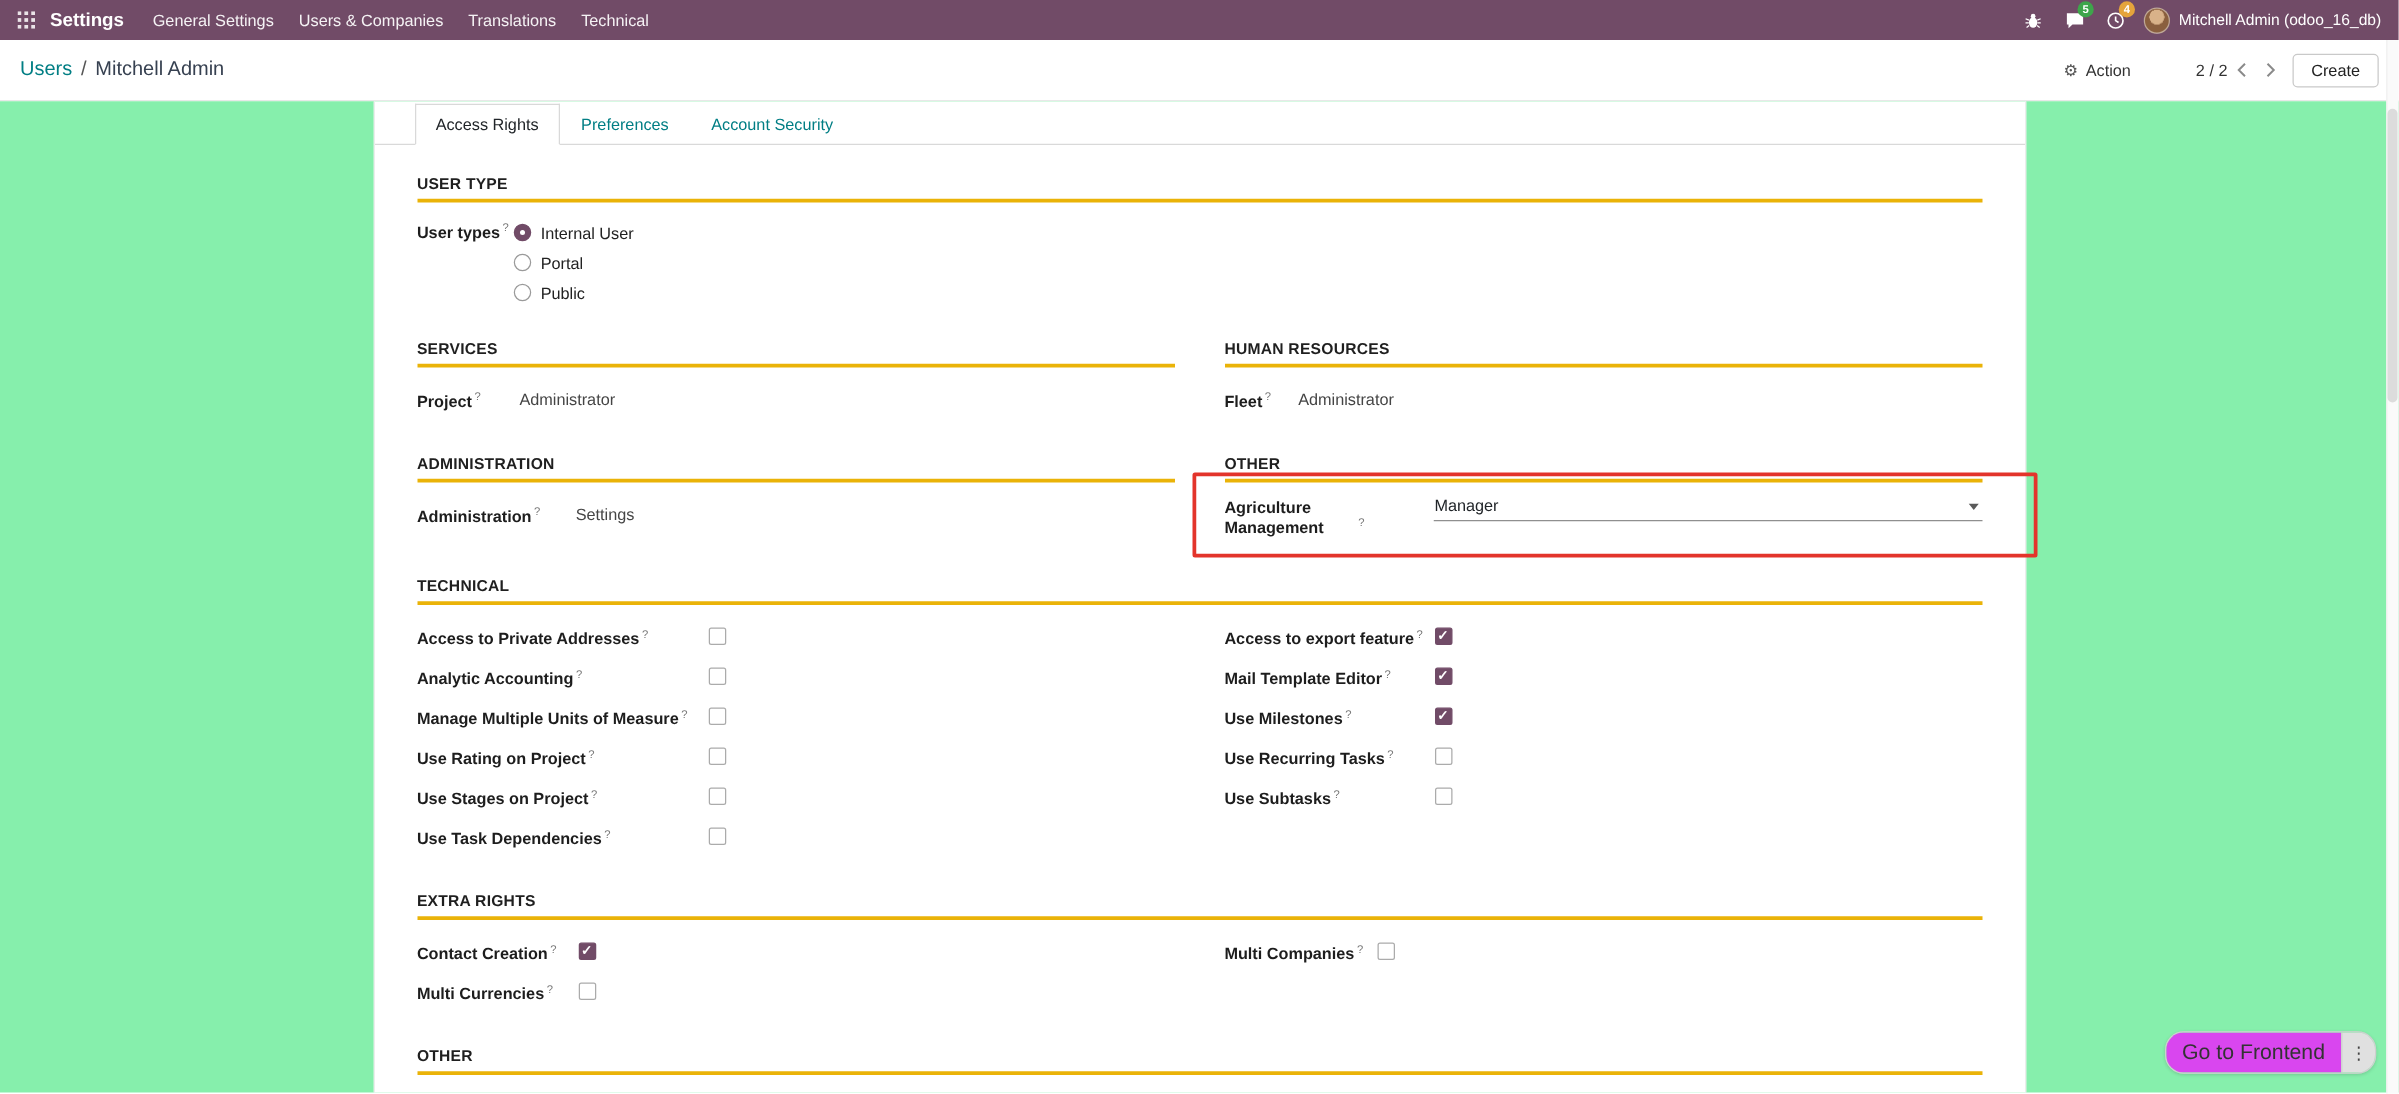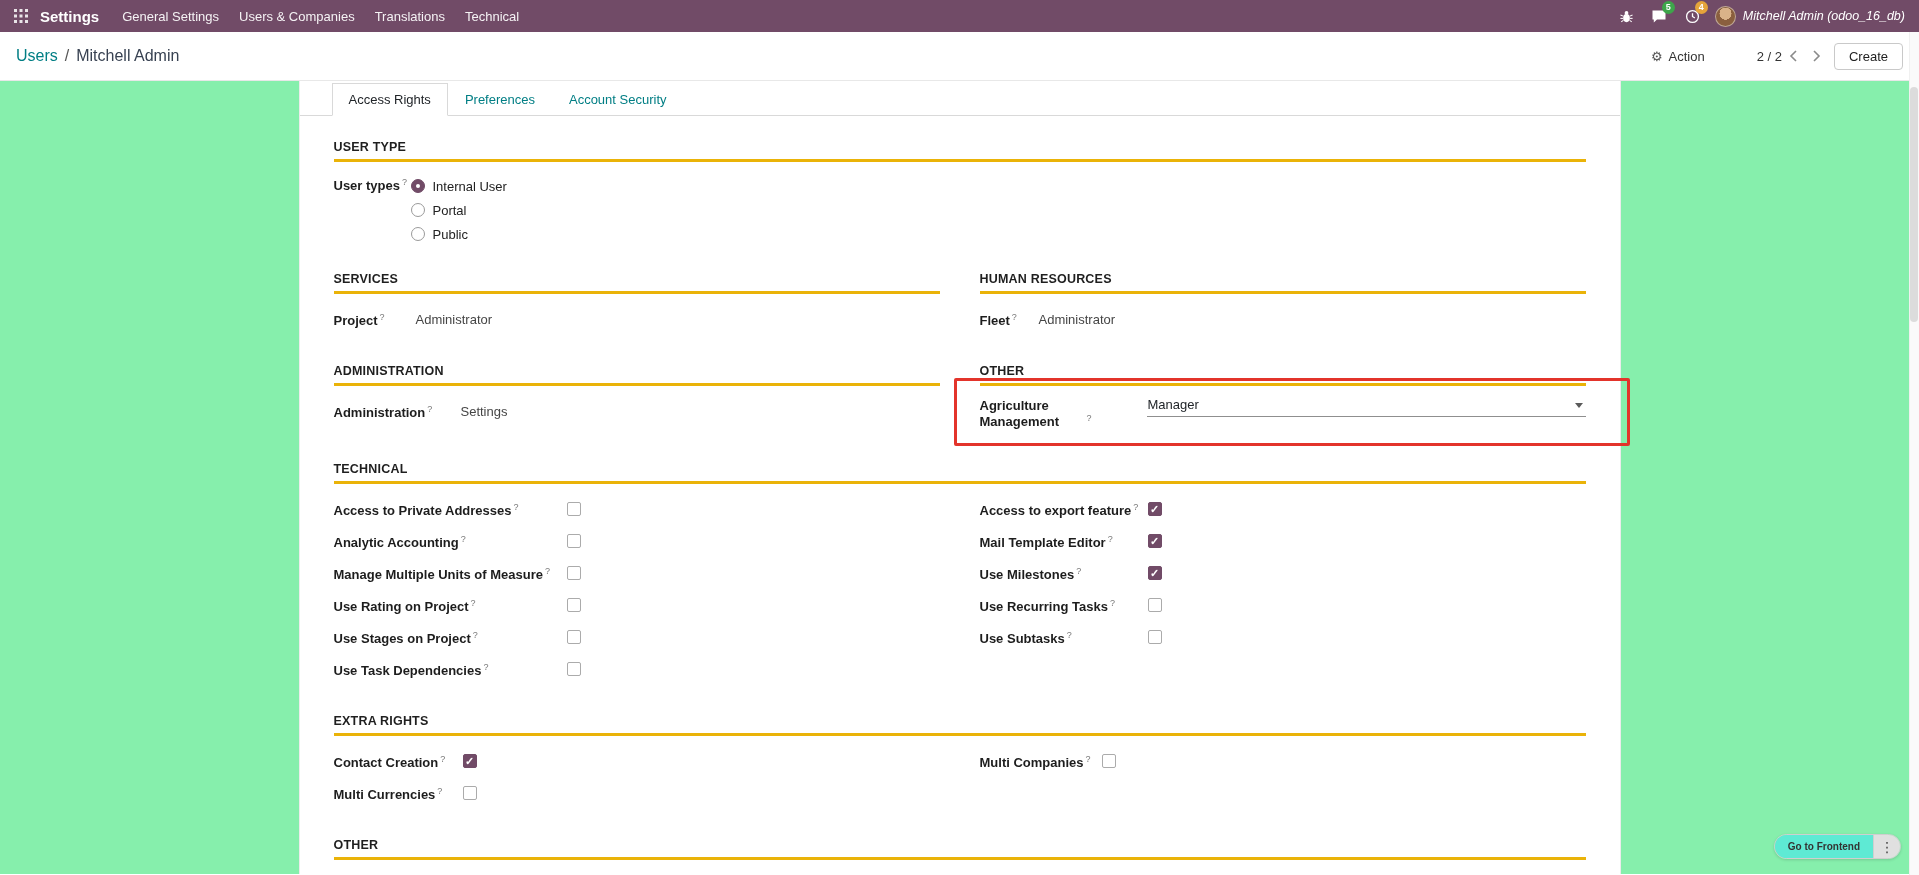--- a/index.html
+++ b/index.html
@@ -16,21 +16,21 @@
   .nav-menu { display:flex; }
   .nav-item { display:flex; align-items:center; padding:0 10px; font-size:13px; color:rgba(255,255,255,.93);
               cursor:pointer; white-space:nowrap; }
   .systray { margin-left:auto; display:flex; align-items:center; padding-right:8px; }
   .tray-btn { position:relative; width:33px; height:32px; background:none; border:none;
               display:flex; align-items:center; justify-content:center; cursor:pointer; }
   .badge { position:absolute; top:1px; right:1px; min-width:13px; height:13px; border-radius:7px;
            color:#fff; font-size:9px; line-height:13px; text-align:center; padding:0 3px; font-weight:bold; }
   .badge.green { background:#3ea54b; }
   .badge.orange { background:#e5a43b; }
-  .user-menu { display:flex; align-items:center; gap:7px; padding:0 6px; font-size:12.5px; cursor:pointer; white-space:nowrap;font-style:italic; }
+  .user-menu { display:flex; align-items:center; gap:7px; padding:0 6px; font-size:12.5px; cursor:pointer; white-space:nowrap; }
   .avatar { width:21px; height:21px; border-radius:50%; border:1px solid rgba(255,255,255,.45);
             background:radial-gradient(circle at 50% 35%, #d9b289 0 38%, #8a5f3e 39% 100%); }
 
   
   .control-panel { height:49px; background:#fff; border-bottom:1px solid #e8e8e8;
                    display:flex; align-items:center; justify-content:space-between; padding:0 16px; }
   .breadcrumb { font-size:16px; display:flex; gap:7px; align-items:center; }
   .breadcrumb a { color:#017e84; text-decoration:none; cursor:pointer; }
   .breadcrumb .sep { color:#555; }
   .breadcrumb .current { color:#374151; }
@@ -96,21 +96,21 @@
            border-top:5px solid #5a5a5a; }
 
   
   .annotation { position:absolute; left:-26px; right:-44px; top:14px; bottom:-10px;
                 border:3px solid #e3342b; border-radius:2px; pointer-events:none; z-index:3; }
 
   
   .frontend-pill { position:absolute; right:18px; bottom:16px; display:flex; align-items:stretch;
                    border:1px solid #cfcfcf; border-radius:15px; overflow:hidden;
                    box-shadow:0 1px 3px rgba(0,0,0,.15); z-index:5; }
-  .pill-label { background:#5eead4; border:none; padding:6px 13px; font-size:10px; color:#333; cursor:pointer;font-weight:bold; }
+  .pill-label { background:#d946ef; border:none; padding:6px 13px; font-size:17px; color:#333; cursor:pointer; }
   .pill-kebab { background:#e0e0e0; border:none; border-left:1px solid #cfcfcf; width:27px;
                 font-size:14px; color:#444; cursor:pointer; }
 
   
   .scroll-track { position:absolute; top:32px; right:0; bottom:0; width:10px; background:#fafafa;
                   border-left:1px solid #f0f0f0; }
   .scroll-thumb { position:absolute; top:55px; right:1px; width:8px; height:235px;
                   border-radius:4px; background:#dcdcdc; cursor:grab; }
 </style>
 </head>

